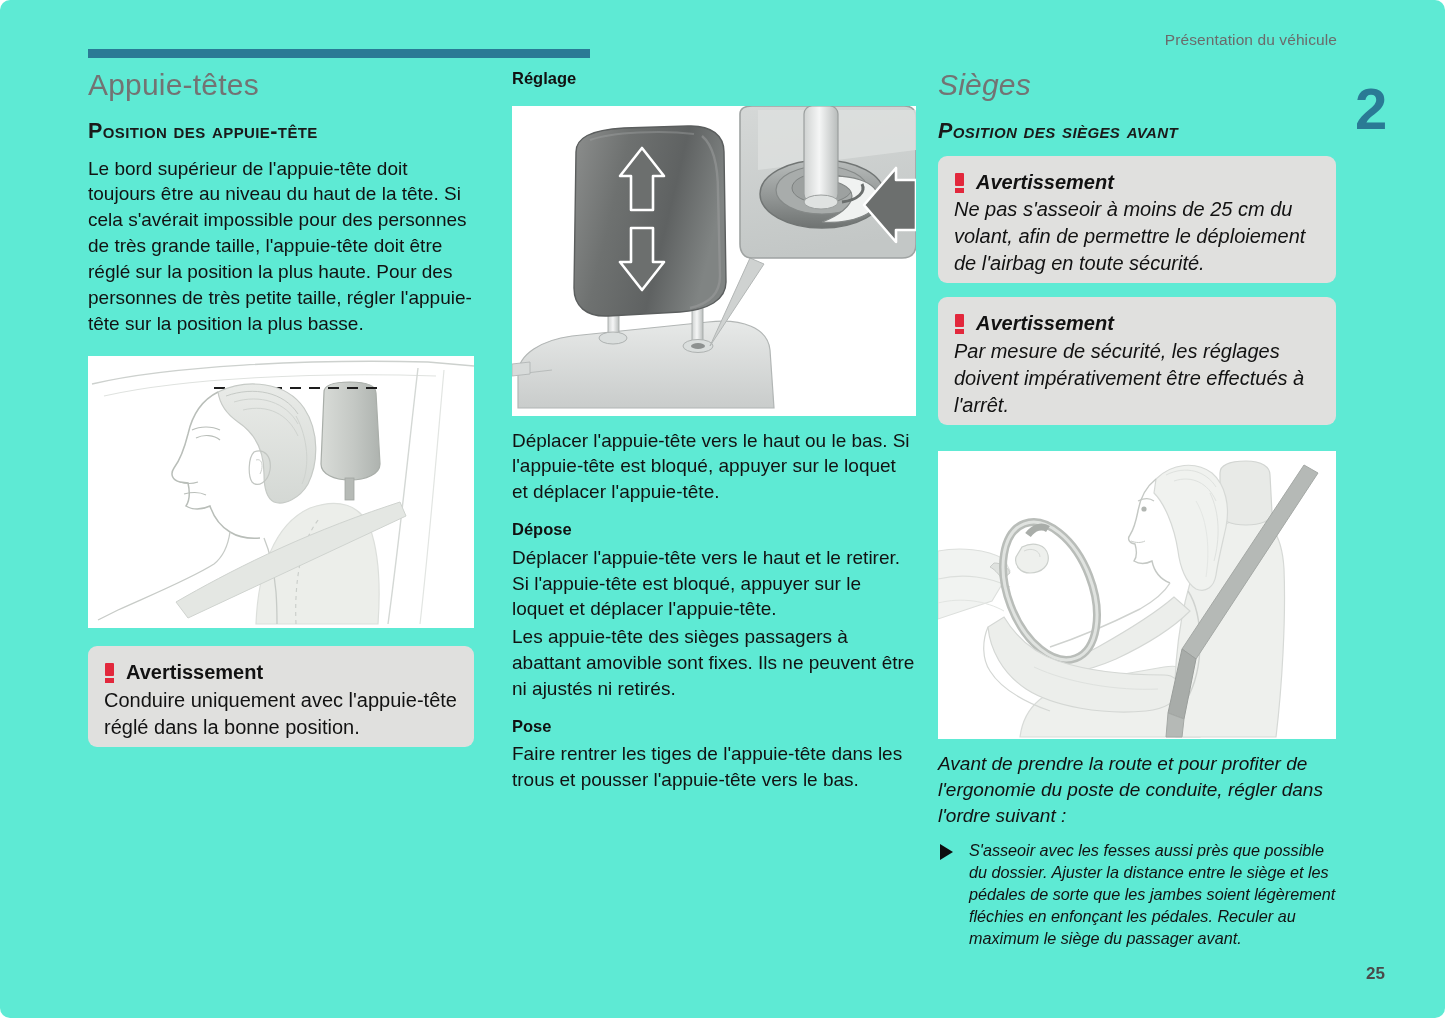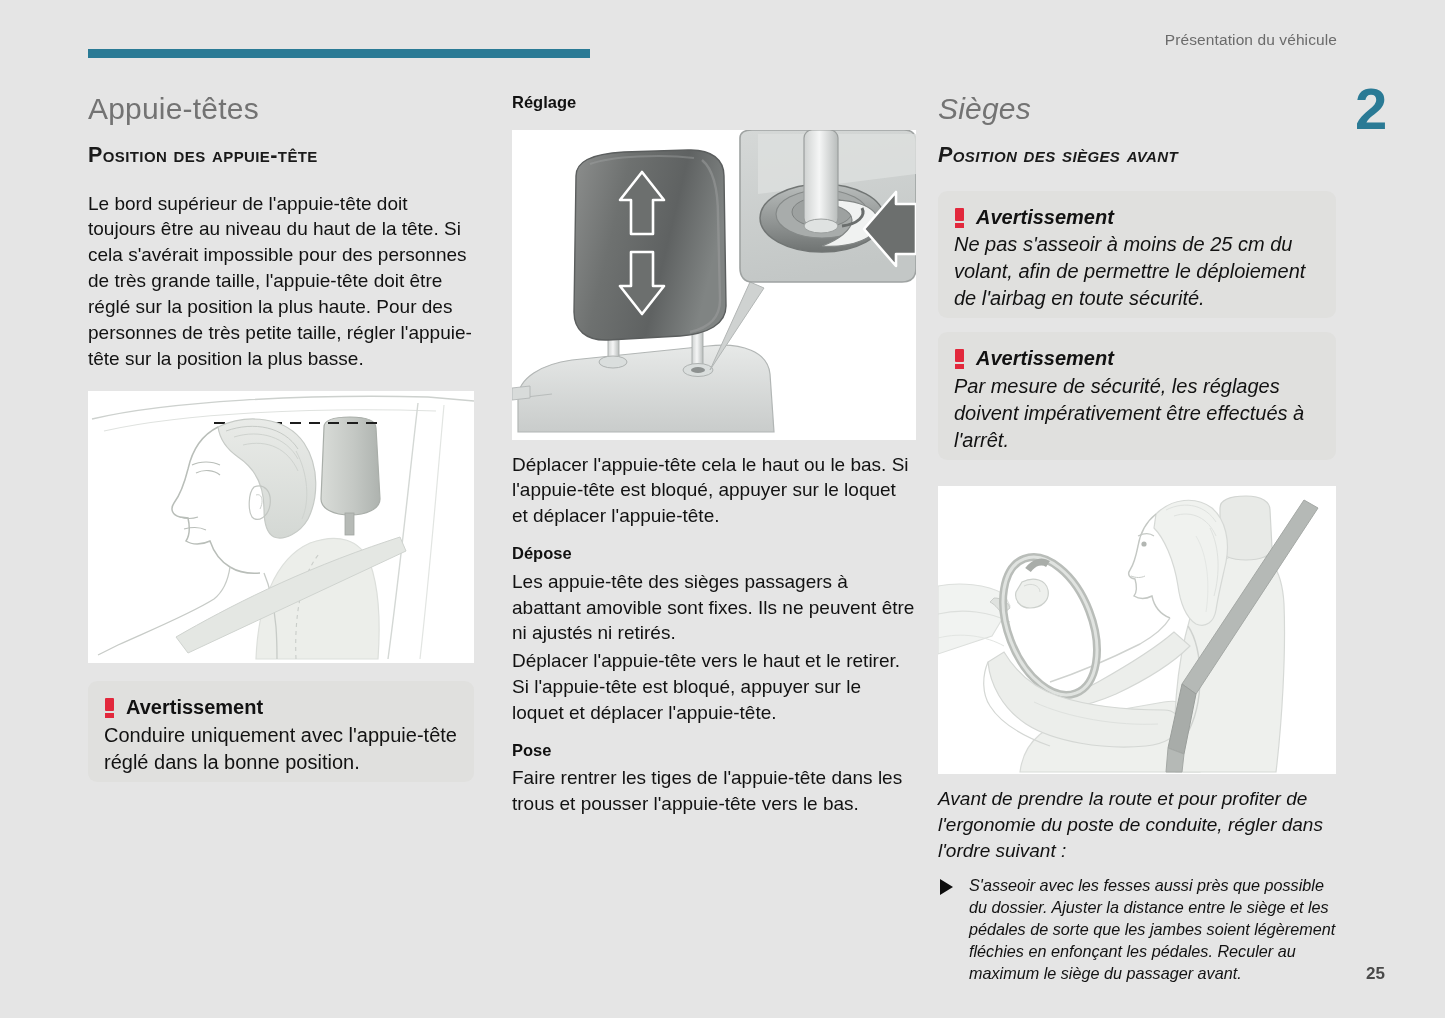--- a/index.html
+++ b/index.html
@@ -8,22 +8,23 @@
     background: #ffffff;
   }
   body {
     font-family: "Liberation Sans", sans-serif;
     -webkit-font-smoothing: antialiased;
   }
   #page {
     position: relative;
     width: 1445px;
     height: 1018px;
-    background: #e5e5e5;
+    background: #5eead4;
     overflow: hidden;
+    border-radius: 10px;
   }
 
   
   .running-header {
     position: absolute;
     top: 31px;
     right: 108px;
     font-size: 15.5px;
     color: #6b6b6b;
     letter-spacing: .1px;
@@ -55,37 +56,37 @@
     top: 964px;
     font-size: 17px;
     font-weight: bold;
     color: #4a4a4a;
     text-align: center;
   }
 
   
   .col {
     position: absolute;
-    top: 92px;
+    top: 68px;
   }
   .col-1 { left: 88px;  width: 386px; }
   .col-2 { left: 512px; width: 404px; }
   .col-3 { left: 938px; width: 398px; font-style: italic; }
 
   
   h1.chapter-title {
     margin: 0 0 16px 0;
     font-size: 30px;
     font-weight: normal;
     color: #737373;
     letter-spacing: .2px;
     line-height: 1.15;
   }
   h2.section-title {
-    margin: 0 0 24px 0;
+    margin: 0 0 13px 0;
     font-size: 21.5px;
     font-weight: bold;
     color: #1a1a1a;
     font-variant: small-caps;
     text-transform: lowercase;
     letter-spacing: .4px;
     line-height: 1.12;
   }
   h2.section-title::first-letter { text-transform: uppercase; }
   h3.sub-title {
@@ -325,27 +326,27 @@
 
         <rect x="292" y="0" width="34" height="96" rx="8" fill="url(#rodGrad)" stroke="#9b9f9e" stroke-width="1.2"></rect>
         <ellipse cx="309" cy="96" rx="17" ry="7" fill="#dfe2e1" stroke="#9b9f9e" stroke-width="1"></ellipse>
 
         <path d="M404 74 L 404 124 L 384 124 L 384 136 L 352 99 L 384 62 L 384 74 Z" fill="#6c6f6e" stroke="#ffffff" stroke-width="2.6" stroke-linejoin="round"></path>
       </svg>
     </div>
 
     <div class="gap-s"></div>
 
-    <p class="body">Déplacer l'appuie-tête cela le haut ou le bas. Si l'appuie-tête est bloqué, appuyer sur le loquet et déplacer l'appuie-tête.</p>
+    <p class="body">Déplacer l'appuie-tête vers le haut ou le bas. Si l'appuie-tête est bloqué, appuyer sur le loquet et déplacer l'appuie-tête.</p>
 
     <div class="gap-s"></div>
 
     <h3 class="sub-title">Dépose</h3>
+    <p class="body">Déplacer l'appuie-tête vers le haut et le retirer. Si l'appuie-tête est bloqué, appuyer sur le loquet et déplacer l'appuie-tête.</p>
     <p class="body">Les appuie-tête des sièges passagers à abattant amovible sont fixes. Ils ne peuvent être ni ajustés ni retirés.</p>
-    <p class="body">Déplacer l'appuie-tête vers le haut et le retirer. Si l'appuie-tête est bloqué, appuyer sur le loquet et déplacer l'appuie-tête.</p>
 
     <div class="gap-s"></div>
 
     <h3 class="sub-title">Pose</h3>
     <p class="body">Faire rentrer les tiges de l'appuie-tête dans les trous et pousser l'appuie-tête vers le bas.</p>
   </div>
 
   <div class="col col-3">
 
     <h1 class="chapter-title">Sièges</h1>

